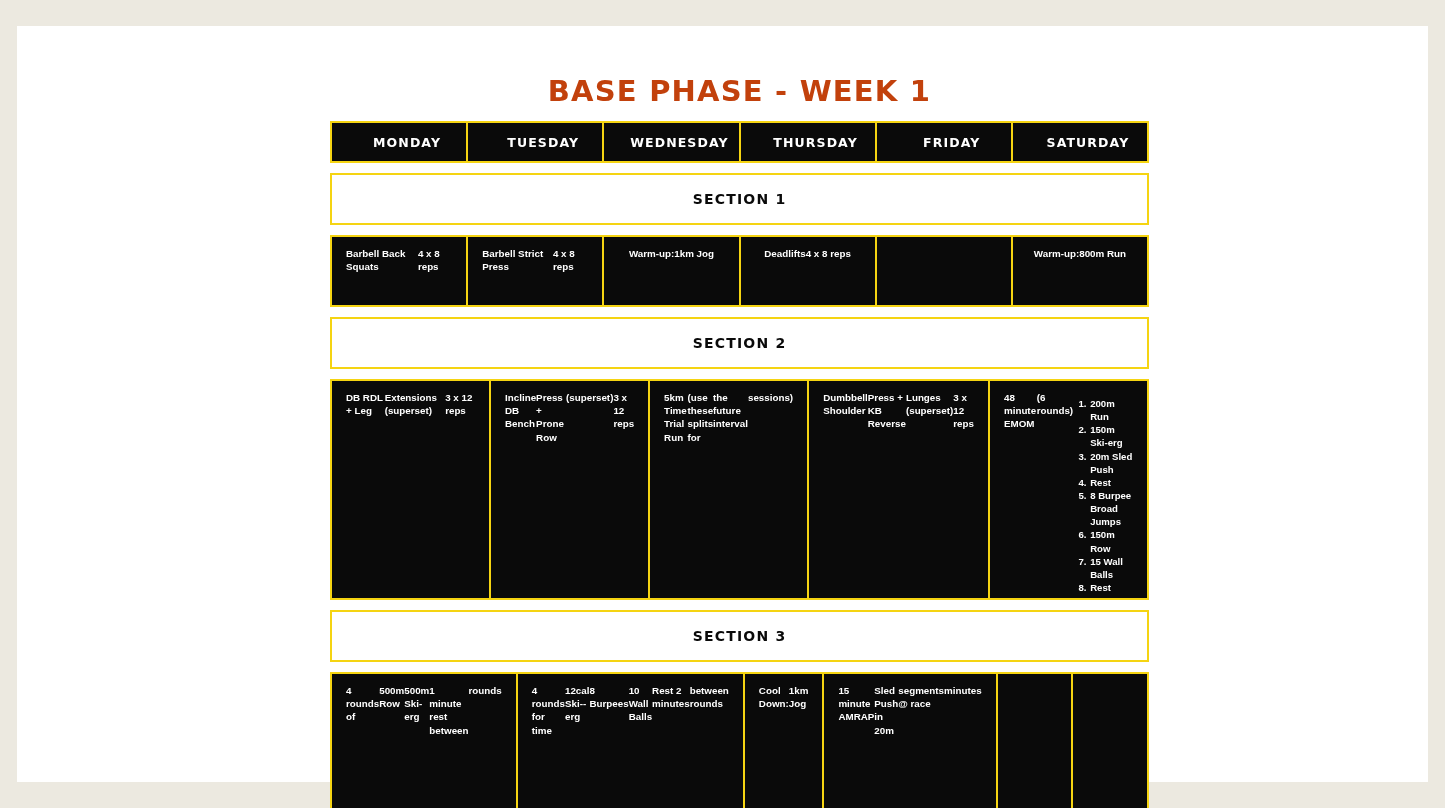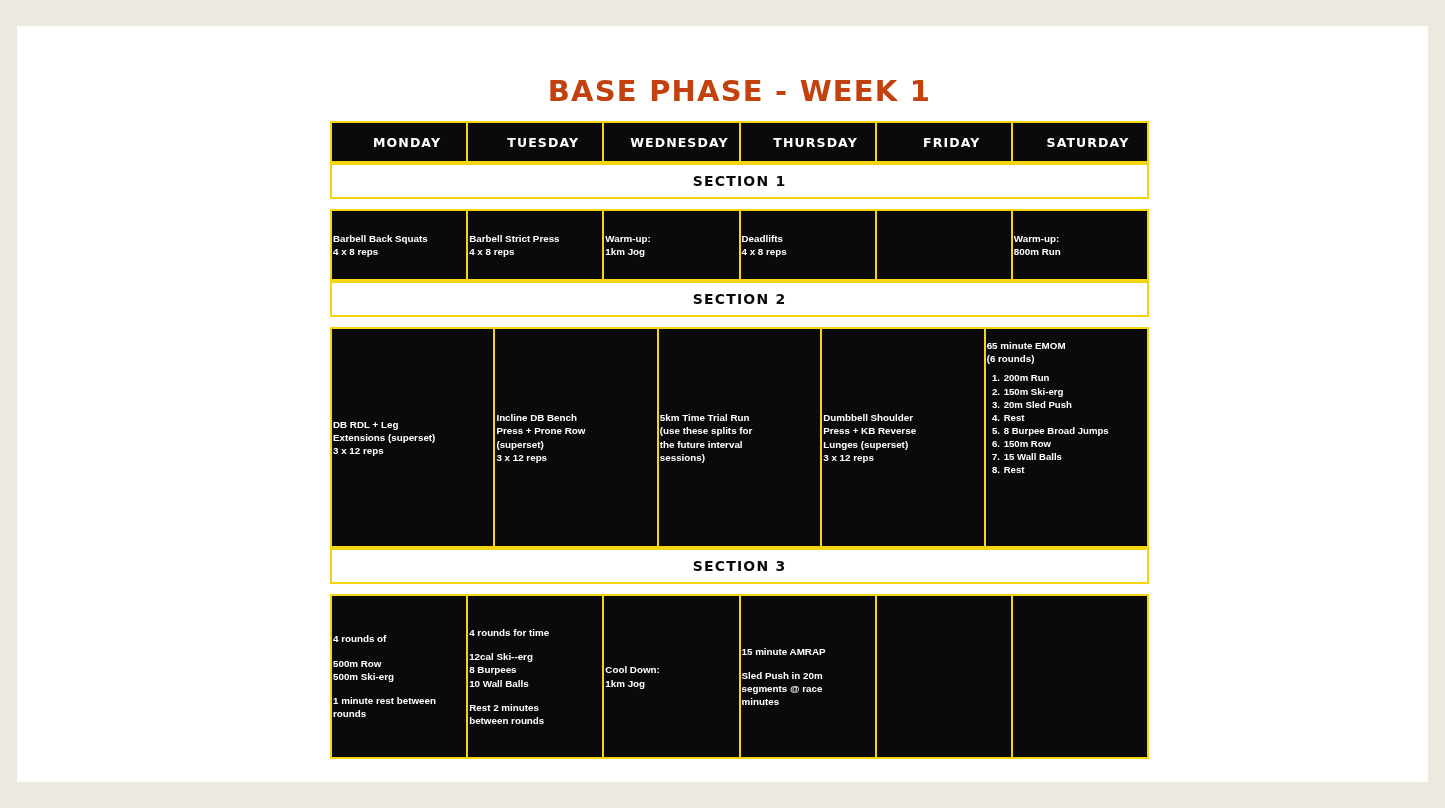--- a/index.html
+++ b/index.html
@@ -61,51 +61,51 @@
     border-right: 2px solid #f5d412;
     box-sizing: border-box;
     text-transform: uppercase;
     padding-left: 16px;
   }
   .header-cell:last-child { border-right: none; }
 
   .section-banner {
     border: 2px solid #f5d412;
     background: #ffffff;
-    height: 36px;
+    height: 52px;
     display: flex;
     align-items: center;
     justify-content: center;
     color: #0a0a0a;
     font-size: 14px;
     font-weight: bold;
     letter-spacing: 1.2px;
     font-family: "DejaVu Sans", sans-serif;
     box-sizing: border-box;
-    margin-top: 0;
+    margin-top: 10px;
     text-transform: uppercase;
   }
   .content-row {
     border: 2px solid #f5d412;
     background: #0a0a0a;
     box-sizing: border-box;
     margin-top: 10px;
     display: flex;
   }
   .content-cell {
     flex: 1 1 0;
     border-right: 2px solid #f5d412;
     box-sizing: border-box;
-    padding: 10px 1px;
+    padding: 10px 14px;
     color: #ffffff;
     font-size: 9.8px;
     font-weight: bold;
     line-height: 1.35;
     display: flex;
-    flex-direction: column;
+    flex-direction: row;
     justify-content: center;
   }
   .content-cell:last-child { border-right: none; }
 
   .row-s1 { height: 72px; }
   .row-s1 .content-cell { justify-content: center; }
   .row-s2 { height: 221px; }
   .row-s3 { height: 165px; }
 
   .cell-top { justify-content: flex-start !important; }
@@ -182,21 +182,21 @@
           <div class="cell-line">the future interval</div>
           <div class="cell-line">sessions)</div>
         </div>
       <div class="content-cell">
           <div class="cell-line">Dumbbell Shoulder</div>
           <div class="cell-line">Press + KB Reverse</div>
           <div class="cell-line">Lunges (superset)</div>
           <div class="cell-line">3 x 12 reps</div>
         </div>
       <div class="content-cell cell-top">
-          <div class="cell-line">65 minute EMOM</div>
+          <div class="cell-line">48 minute EMOM</div>
           <div class="cell-line">(6 rounds)</div>
           <ol class="emom">
             <li>200m Run</li>
             <li>150m Ski-erg</li>
             <li>20m Sled Push</li>
             <li>Rest</li>
             <li>8 Burpee Broad Jumps</li>
             <li>150m Row</li>
             <li>15 Wall Balls</li>
             <li>Rest</li>

